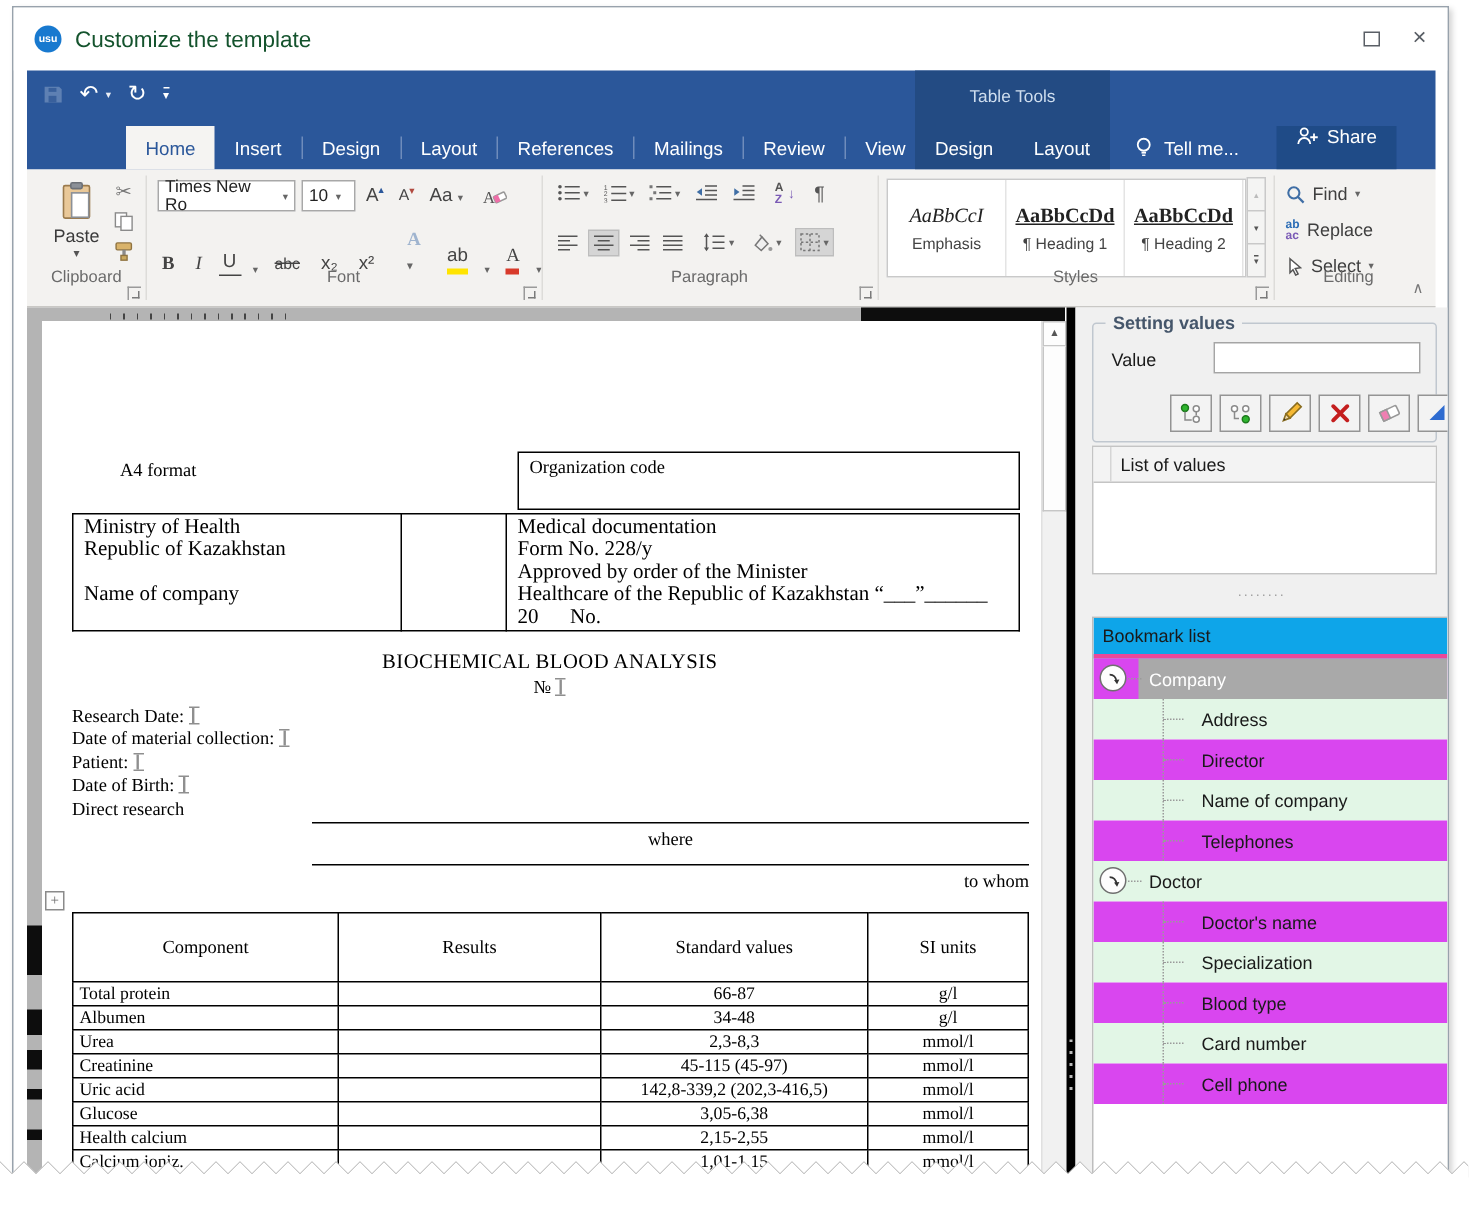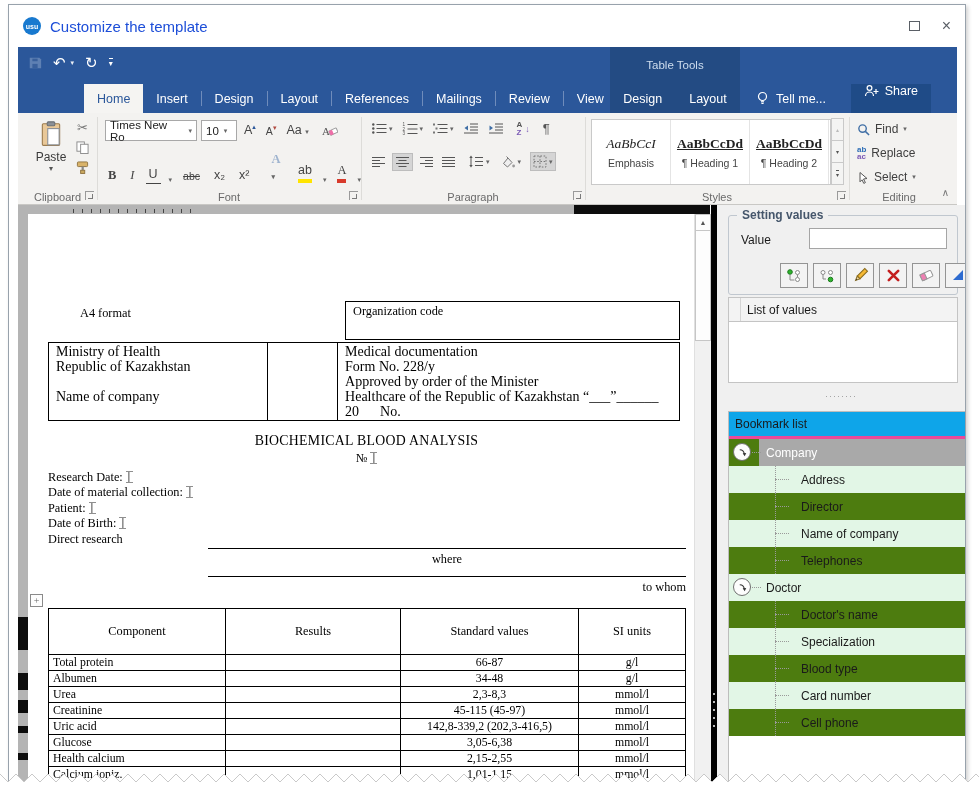--- a/index.html
+++ b/index.html
@@ -4,21 +4,21 @@
 <style>
 *{margin:0;padding:0;box-sizing:border-box}
 html,body{width:979px;height:808px;background:#fff;font-family:"Liberation Sans",sans-serif;overflow:hidden}
 .stage{position:relative;width:979px;height:808px;background:#fff}
 .window{position:absolute;left:8px;top:4px;width:958px;height:796px;background:#fff;
  border:1px solid #98a2ac;box-shadow:2px 2px 4px rgba(0,0,0,.18);overflow:hidden}
 
 .titlebar{position:absolute;left:0;top:0;right:0;height:42px;background:#fff;display:flex;align-items:center;padding:0 14px}
 .logo{width:18px;height:18px;border-radius:50%;background:#1879cf;color:#fff;font-size:7px;font-weight:bold;
  display:flex;align-items:center;justify-content:center;flex:0 0 auto}
-.apptitle{color:#1d4ed8;font-size:15px;margin-left:9px}
+.apptitle{color:#14532d;font-size:15px;margin-left:9px}
 .winbtns{margin-left:auto;display:flex;align-items:center;gap:20px}
 .btn-min{width:11px;height:10px;border:1.4px solid #5a5f66;margin-right:2px}
 .btn-close{font-size:16px;color:#5a5f66;line-height:1}
 
 .ribbon-blue{position:absolute;left:9px;width:939px;top:42px;height:66px;background:#2b579a}
 .qat{position:absolute;top:8px;left:10px;display:flex;align-items:center;gap:11px;color:#fff}
 .qat .dim{opacity:.45}
 .qat-g{font-size:15px;line-height:1}
 .qat-dd{font-size:7px;margin-left:-6px;opacity:.9}
 .qat-more{font-size:8px;border-top:1px solid #fff;padding-top:1px;line-height:1}
@@ -28,21 +28,21 @@
 .ctx-tabs .tab{padding:0 13px;height:29px;display:flex;align-items:center}
 .tabrow{position:absolute;left:66px;bottom:0;height:29px;display:flex;align-items:stretch;color:#fff;font-size:12.5px}
 .tab{padding:0 13px;display:flex;align-items:center;white-space:nowrap}
 .tab.active{background:#f5f4f2;color:#2b579a}
 .tabsep{width:1px;background:#6f8cbb;margin:7px 0}
 .tellme{position:absolute;left:738px;bottom:0;height:29px;display:flex;align-items:center;gap:7px;color:#fff;font-size:12.5px}
 .share{position:absolute;right:26px;bottom:0;height:29px;background:#1f4b87;display:flex;align-items:flex-start;gap:6px;padding:0 13px;color:#fff;font-size:12.5px}
 
 .ribbon-body{position:absolute;left:9px;width:939px;top:108px;height:92px;background:#f3f2f0;border-bottom:1px solid #c9c8c5}
 .grp{position:absolute;top:0;bottom:0}
-.grp-label{position:absolute;bottom:1px;left:0;right:0;text-align:center;font-size:11px;color:#6a6a6a}
+.grp-label{position:absolute;bottom:13px;left:0;right:0;text-align:center;font-size:11px;color:#6a6a6a}
 .gsep{position:absolute;top:4px;bottom:4px;width:1px;background:#dddcd9}
 .launcher{position:absolute;right:3px;bottom:4px;width:9px;height:9px;border:1px solid #9a9a9a;border-right:none;border-bottom:none}
 .launcher:after{content:"";position:absolute;right:1px;bottom:1px;width:4px;height:4px;border-right:1.4px solid #7a7a7a;border-bottom:1.4px solid #7a7a7a}
 .g-clip{left:0;width:79px}
 .paste{position:absolute;left:10px;top:8px;width:46px;height:64px;display:flex;flex-direction:column;align-items:center;font-size:12px;color:#3b3b3b}
 .paste .lbl{margin-top:3px}
 .paste .dd{font-size:8px;color:#555}
 .clipcol{position:absolute;left:58px;top:8px;display:flex;flex-direction:column;gap:7px;align-items:center;color:#6a6a6a}
 .cutg{font-size:13px;line-height:1;color:#777}
 .g-font{left:79px;width:264px}
@@ -123,21 +123,21 @@
 .pbtns{position:absolute;right:-16px;bottom:6px;display:flex;gap:5px}
 .pbtn{width:28px;height:25px;background:#f3f3f3;border:1px solid #949494;display:flex;align-items:center;justify-content:center}
 .lov{position:absolute;left:11px;top:92px;right:7px;height:86px;border:1px solid #c4c4c4;background:#fff}
 .lov-head{height:24px;background:#f3f3f3;border-bottom:1px solid #c4c4c4;display:flex;align-items:center}
 .lov-gut{width:12px;align-self:stretch;border-right:1px solid #d5d5d5}
 .lov-title{padding-left:6px}
 .dots{position:absolute;left:0;right:0;top:186px;text-align:center;color:#9a9a9a;font-size:9px;letter-spacing:1px}
 .bmk{position:absolute;left:11px;top:206px;right:-1px;bottom:-10px;border:1px solid #bdbdbd;background:#fff;overflow:hidden}
 .bmk-head{height:27px;background:#0ea5e9;border-bottom:3px solid #ec4899;display:flex;align-items:center;padding-left:6px}
 .brow{height:27px;position:relative;display:flex;align-items:center}
-.brow.blue{background:#4d7c0f}.brow.green{background:#e2f6e6}
+.brow.blue{background:#d946ef}.brow.green{background:#e2f6e6}
 .selov{position:absolute;left:30px;right:0;top:0;bottom:0;background:#a9a9a9}
 .expander{position:absolute;left:4px;top:4px;width:18px;height:18px;border:1px solid #707070;border-radius:50%;background:#fdfdfd;display:flex;align-items:center;justify-content:center}
 .gstub{position:absolute;left:23px;top:13px;width:9px;border-top:1px dotted #9a9a9a}
 .glabel{margin-left:37px;position:relative;z-index:2}
 .glabel.onsel{color:#fff}
 .dotv{position:absolute;left:46px;top:0;bottom:0;border-left:1px dotted #9a9a9a}
 .doth{position:absolute;left:46px;top:13px;width:14px;border-top:1px dotted #9a9a9a}
 .clabel{margin-left:72px}
 
 .torn{position:absolute;left:0;right:0;top:774px;height:34px;z-index:50}

